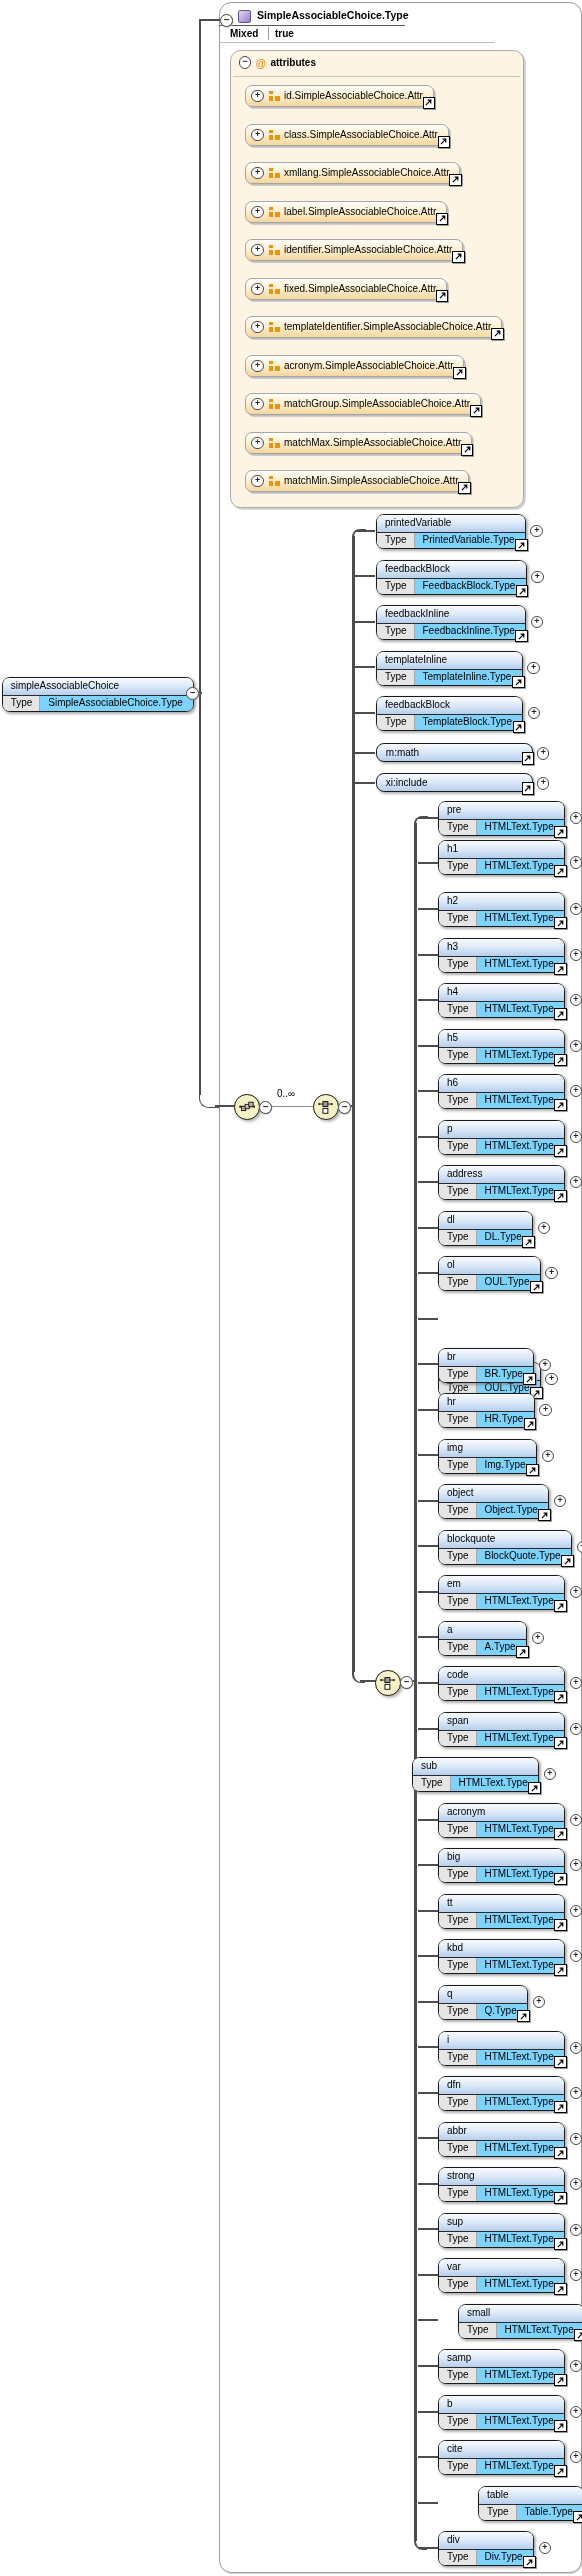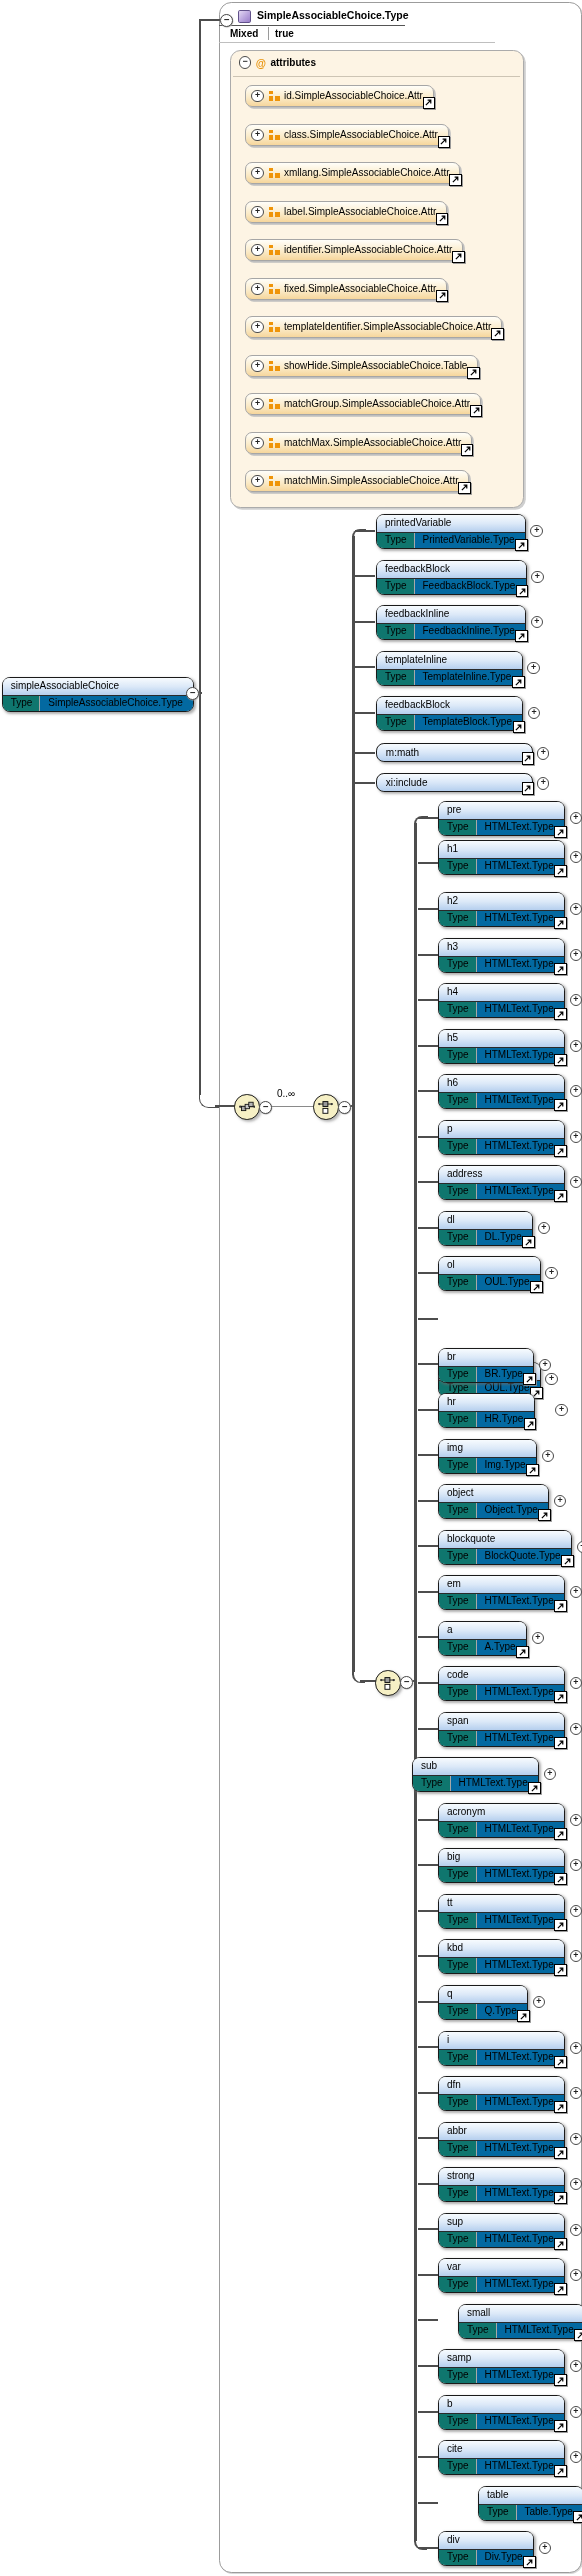--- a/index.html
+++ b/index.html
@@ -46,22 +46,22 @@
   .sq-icon .s2{left:0;top:5.3px;width:4.4px;height:4.4px;}
   .sq-icon .s3{left:6.1px;top:5.3px;width:4.4px;height:4.4px;}
   
   .ewrap{position:absolute;display:flex;align-items:flex-start;z-index:2;}
   .ebox{position:relative;border:1.4px solid #1a1a1a;border-radius:7.9px;background:#fff;
         box-shadow:1.8px 1.8px 2.6px rgba(110,110,110,.55);width:fit-content;}
   .ebox .hdr{min-height:13px;padding:1.8px 10.5px 1.8px 7.9px;font-size:10px;white-space:nowrap;
         background:linear-gradient(#f7fbfe 0%,#dce9f8 50%,#b5cfee 100%);
         border-radius:6.1px 6.1px 0 0;border-bottom:0.9px solid #2a2a2a;}
   .ebox .trow{display:flex;font-size:10px;border-radius:0 0 6.1px 6.1px;overflow:hidden;white-space:nowrap;}
-  .trow .tl{background:#0f766e;padding:1.8px 7px 2.6px 7.9px;border-right:0.9px solid #a8a8a8;}
-  .trow .tv{background:#0369a1;padding:1.8px 10.5px 2.6px 7.9px;}
+  .trow .tl{background:#e5e5e5;padding:1.8px 7px 2.6px 7.9px;border-right:0.9px solid #a8a8a8;}
+  .trow .tv{background:#7dd3fc;padding:1.8px 10.5px 2.6px 7.9px;}
   .ebox.single{background:linear-gradient(#f7fbfe 0%,#d9e7f8 50%,#b5cfee 100%);
         padding:2.6px 8.8px 3.5px 8.8px;font-size:10px;white-space:nowrap;border-radius:7.9px;}
   .ebox.g1{min-width:137px;}
   .ebox.g2{min-width:77px;}
   .ewrap .pc-in{margin-left:4.4px;margin-top:10.5px;}
   .ewrap.single-row .pc-in{margin-top:4.4px;}
   
   .lnk{position:absolute;right:-2.6px;bottom:-3.5px;width:10.5px;height:10.5px;background:#fff;
        border:1.1px solid #000;box-shadow:0.9px 0.9px 0 #8f8f8f;z-index:5;
        display:flex;align-items:center;justify-content:center;}
@@ -189,21 +189,21 @@
             </svg>
     </span>
   </div>
         <div class="attr-box" style="top: 304px;">
     <span class="pc-in">+</span>
     <span class="sq-icon">
             <i class="s1"></i>
             <i class="s2"></i>
             <i class="s3"></i>
           </span>
-    <span>showHide.SimpleAssociableChoice.Table</span>
+    <span>acronym.SimpleAssociableChoice.Attr</span>
     <span class="lnk">
       <svg width="7" height="7" viewBox="0 0 8 8">
               <path d="M1 7 L6.4 1.6 M3 1.4 L6.6 1.4 L6.6 5" stroke="#000" stroke-width="1.4" fill="none"></path>
             </svg>
     </span>
   </div>
         <div class="attr-box" style="top: 342px;">
     <span class="pc-in">+</span>
     <span class="sq-icon">
             <i class="s1"></i>
@@ -471,21 +471,21 @@
         <div class="tv">HTMLText.Type</div>
       </div>
       <span class="lnk">
         <svg width="7" height="7" viewBox="0 0 8 8">
               <path d="M1 7 L6.4 1.6 M3 1.4 L6.6 1.4 L6.6 5" stroke="#000" stroke-width="1.4" fill="none"></path>
             </svg>
       </span>
     </div>
     <span class="pc-in">+</span>
   </div>
-      <div class="ewrap" style="left: 438px; top: 840px;">
+      <div class="ewrap" style="left: 438px; top: 840px; align-items: center;">
     <div class="ebox g2">
       <div class="hdr">h1</div>
       <div class="trow">
         <div class="tl">Type</div>
         <div class="tv">HTMLText.Type</div>
       </div>
       <span class="lnk">
         <svg width="7" height="7" viewBox="0 0 8 8">
               <path d="M1 7 L6.4 1.6 M3 1.4 L6.6 1.4 L6.6 5" stroke="#000" stroke-width="1.4" fill="none"></path>
             </svg>
@@ -651,21 +651,21 @@
         <div class="tv">BR.Type</div>
       </div>
       <span class="lnk">
         <svg width="7" height="7" viewBox="0 0 8 8">
               <path d="M1 7 L6.4 1.6 M3 1.4 L6.6 1.4 L6.6 5" stroke="#000" stroke-width="1.4" fill="none"></path>
             </svg>
       </span>
     </div>
     <span class="pc-in">+</span>
   </div>
-      <div class="ewrap" style="left: 438px; top: 1393px; gap: 16px;">
+      <div class="ewrap" style="left: 438px; top: 1393px;">
     <div class="ebox g2">
       <div class="hdr">hr</div>
       <div class="trow">
         <div class="tl">Type</div>
         <div class="tv">HR.Type</div>
       </div>
       <span class="lnk">
         <svg width="7" height="7" viewBox="0 0 8 8">
               <path d="M1 7 L6.4 1.6 M3 1.4 L6.6 1.4 L6.6 5" stroke="#000" stroke-width="1.4" fill="none"></path>
             </svg>

